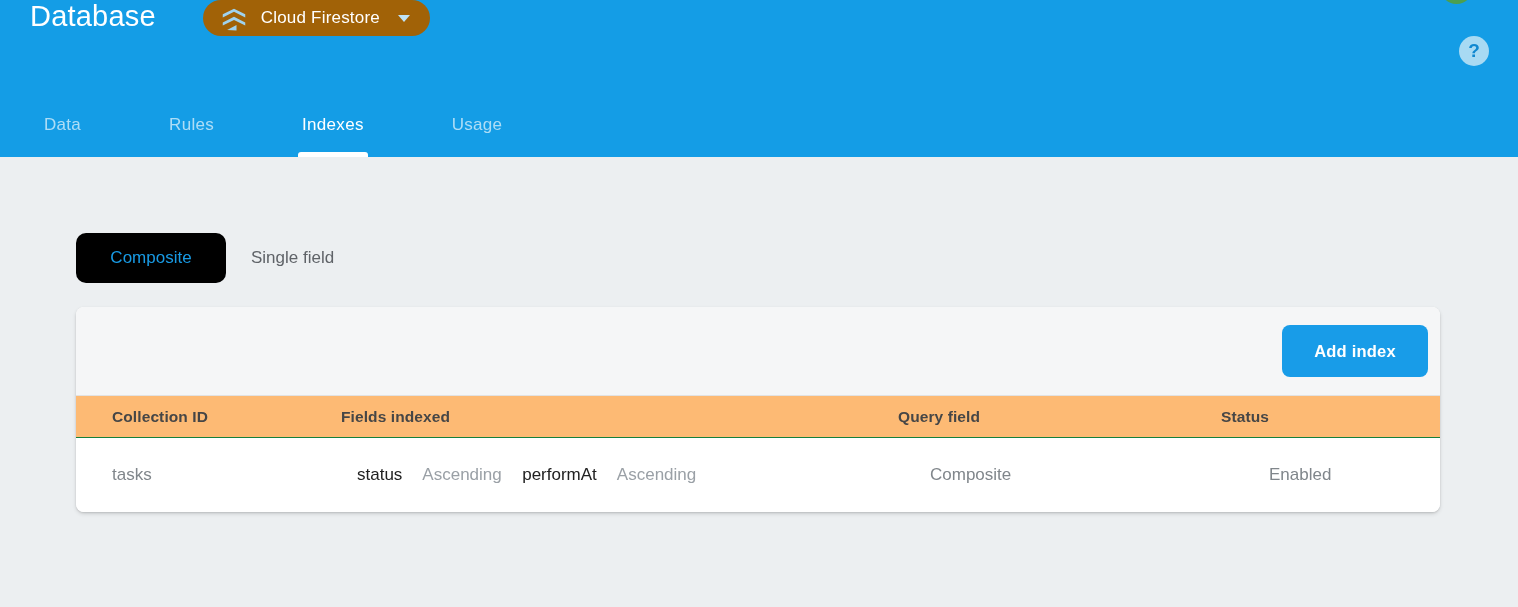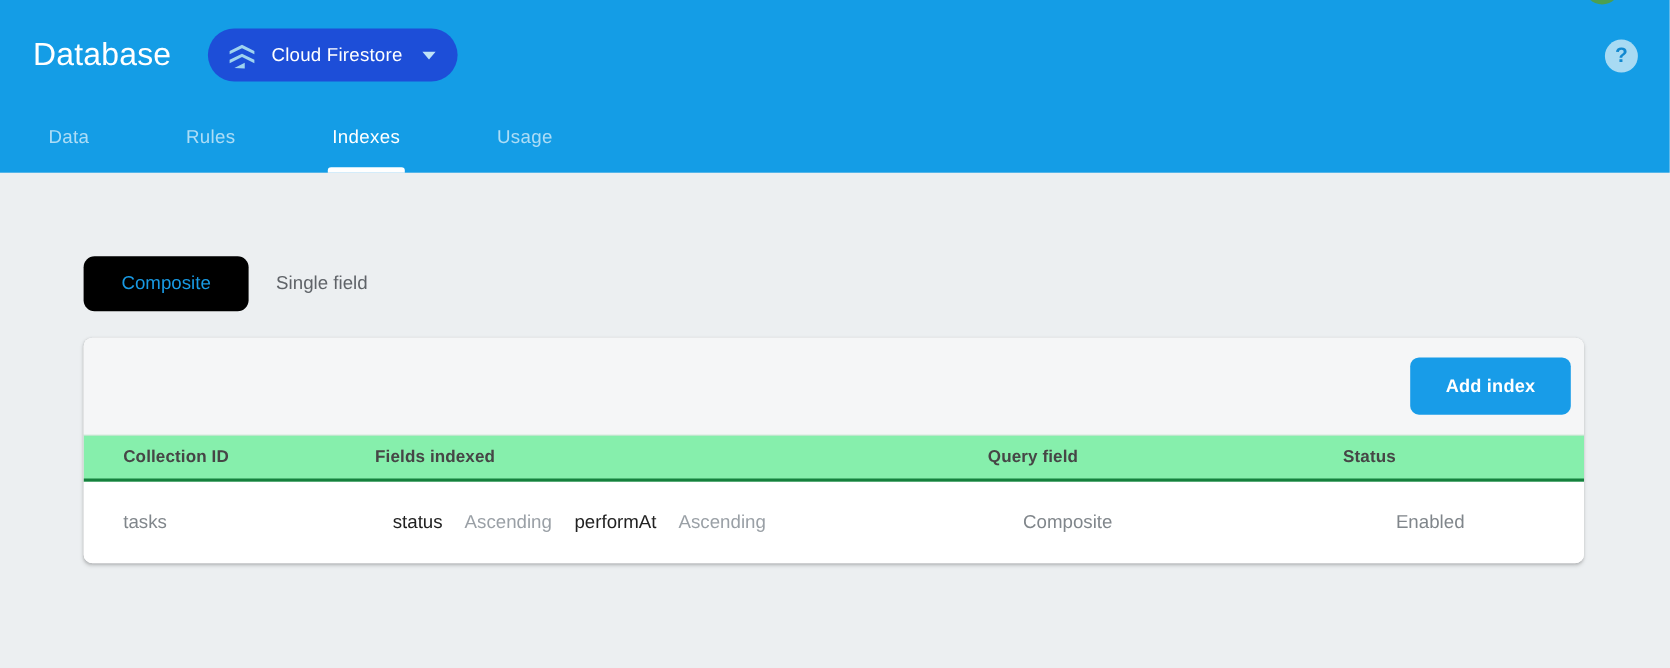--- a/index.html
+++ b/index.html
@@ -14,35 +14,36 @@
   .app-header {
     position: relative;
     height: 157px;
     background: #149de6;
     color: #fff;
   }
   .header-top {
     position: relative;
     height: 100px;
     display: flex;
-    align-items: center;
+    align-items: flex-start;
+    gap: 14px;
   }
   .page-title {
     margin-left: 30px;
     font-size: 29px;
     font-weight: 500;
     letter-spacing: 0.2px;
     color: #ffffff;
   }
   .db-selector {
     margin-left: 33px;
-    height: 48px;
+    height: 36px;
     padding: 0 20px 0 16px;
     border-radius: 24px;
-    background: #1d4ed8;
+    background: #a16207;
     display: flex;
     align-items: center;
     gap: 12px;
     cursor: pointer;
   }
   .db-selector .fs-icon { width: 30px; height: 30px; display: block; }
   .db-selector-label { font-size: 17px; color: #ffffff; letter-spacing: 0.2px; }
   .caret-down {
     width: 0; height: 0;
     margin-left: 6px;
@@ -154,23 +155,23 @@
     cursor: pointer;
   }
   .grid-row {
     display: grid;
     grid-template-columns: 229px 557px 323px 1fr;
     padding-left: 36px;
     align-items: center;
   }
   .table-header-row {
     height: 43px;
-    background: #86efac;
+    background: #fdba74;
     border-top: 1px solid #e2e2e2;
-    border-bottom: 3px solid #15803d;
+    border-bottom: 1px solid #15803d;
   }
   .col-header {
     font-size: 15.5px;
     font-weight: bold;
     color: #464646;
     letter-spacing: 0.1px;
   }
   .data-row {
     height: 74px;
     background: #ffffff;

